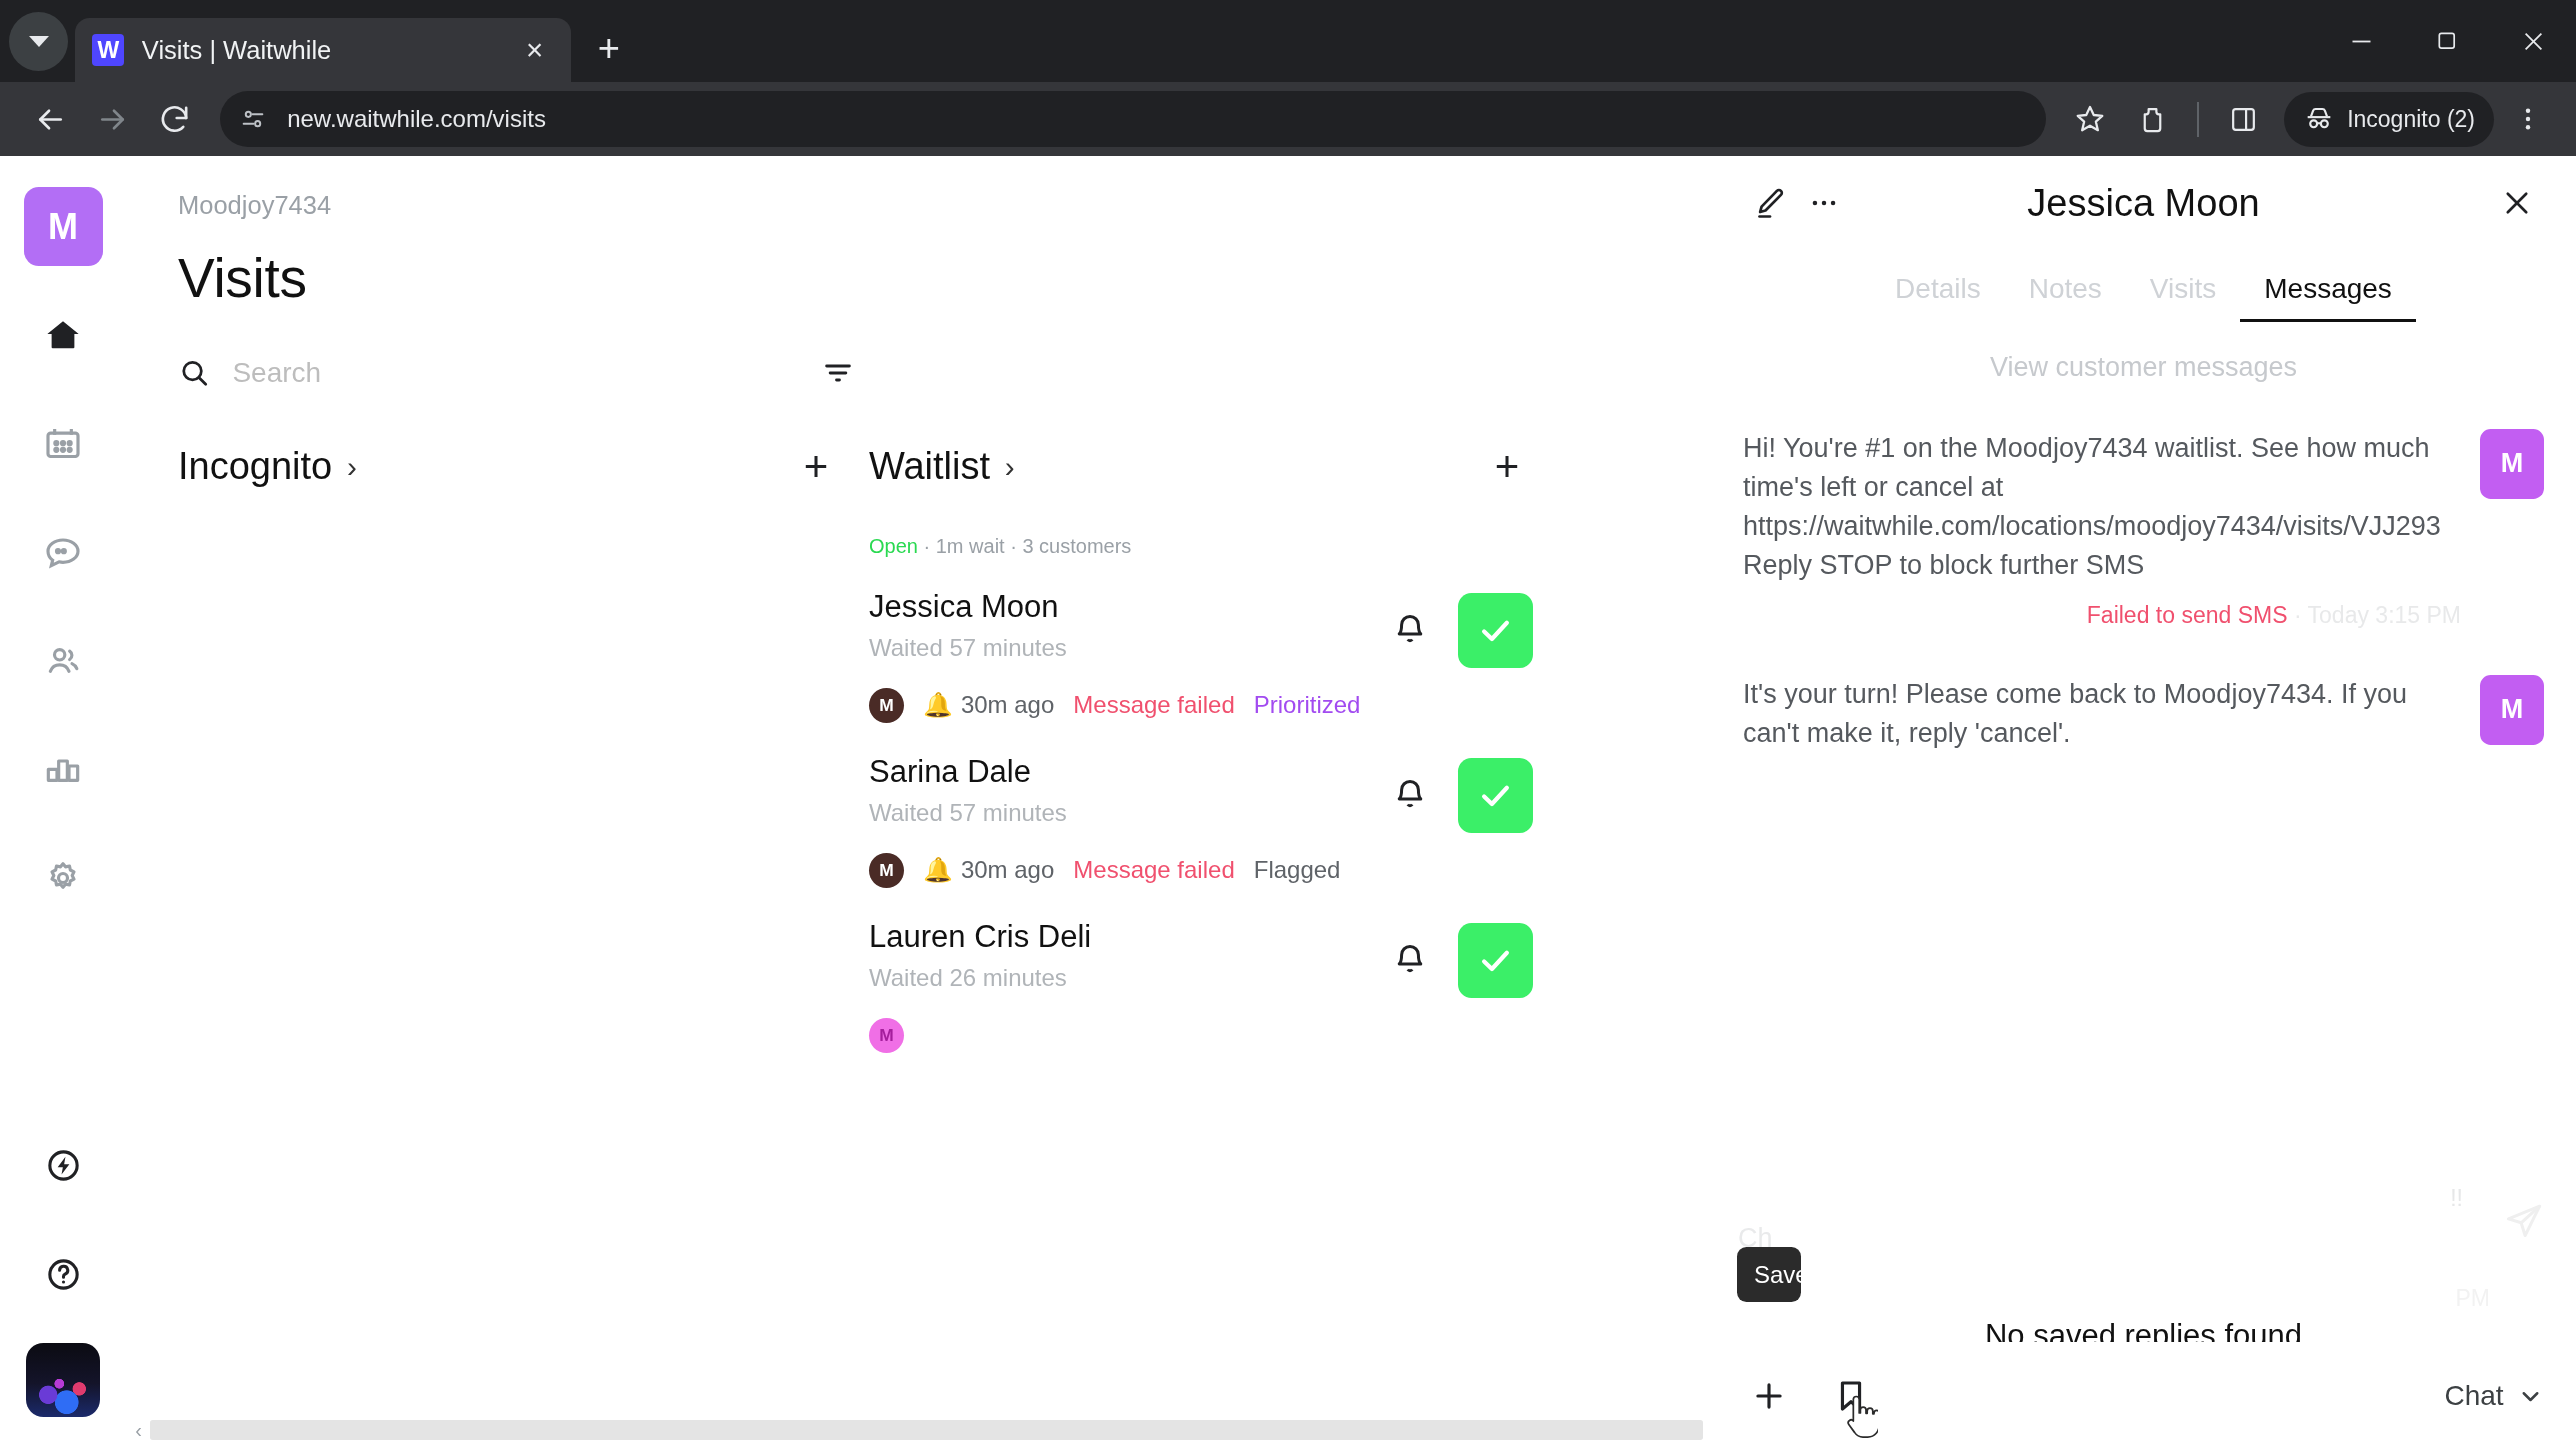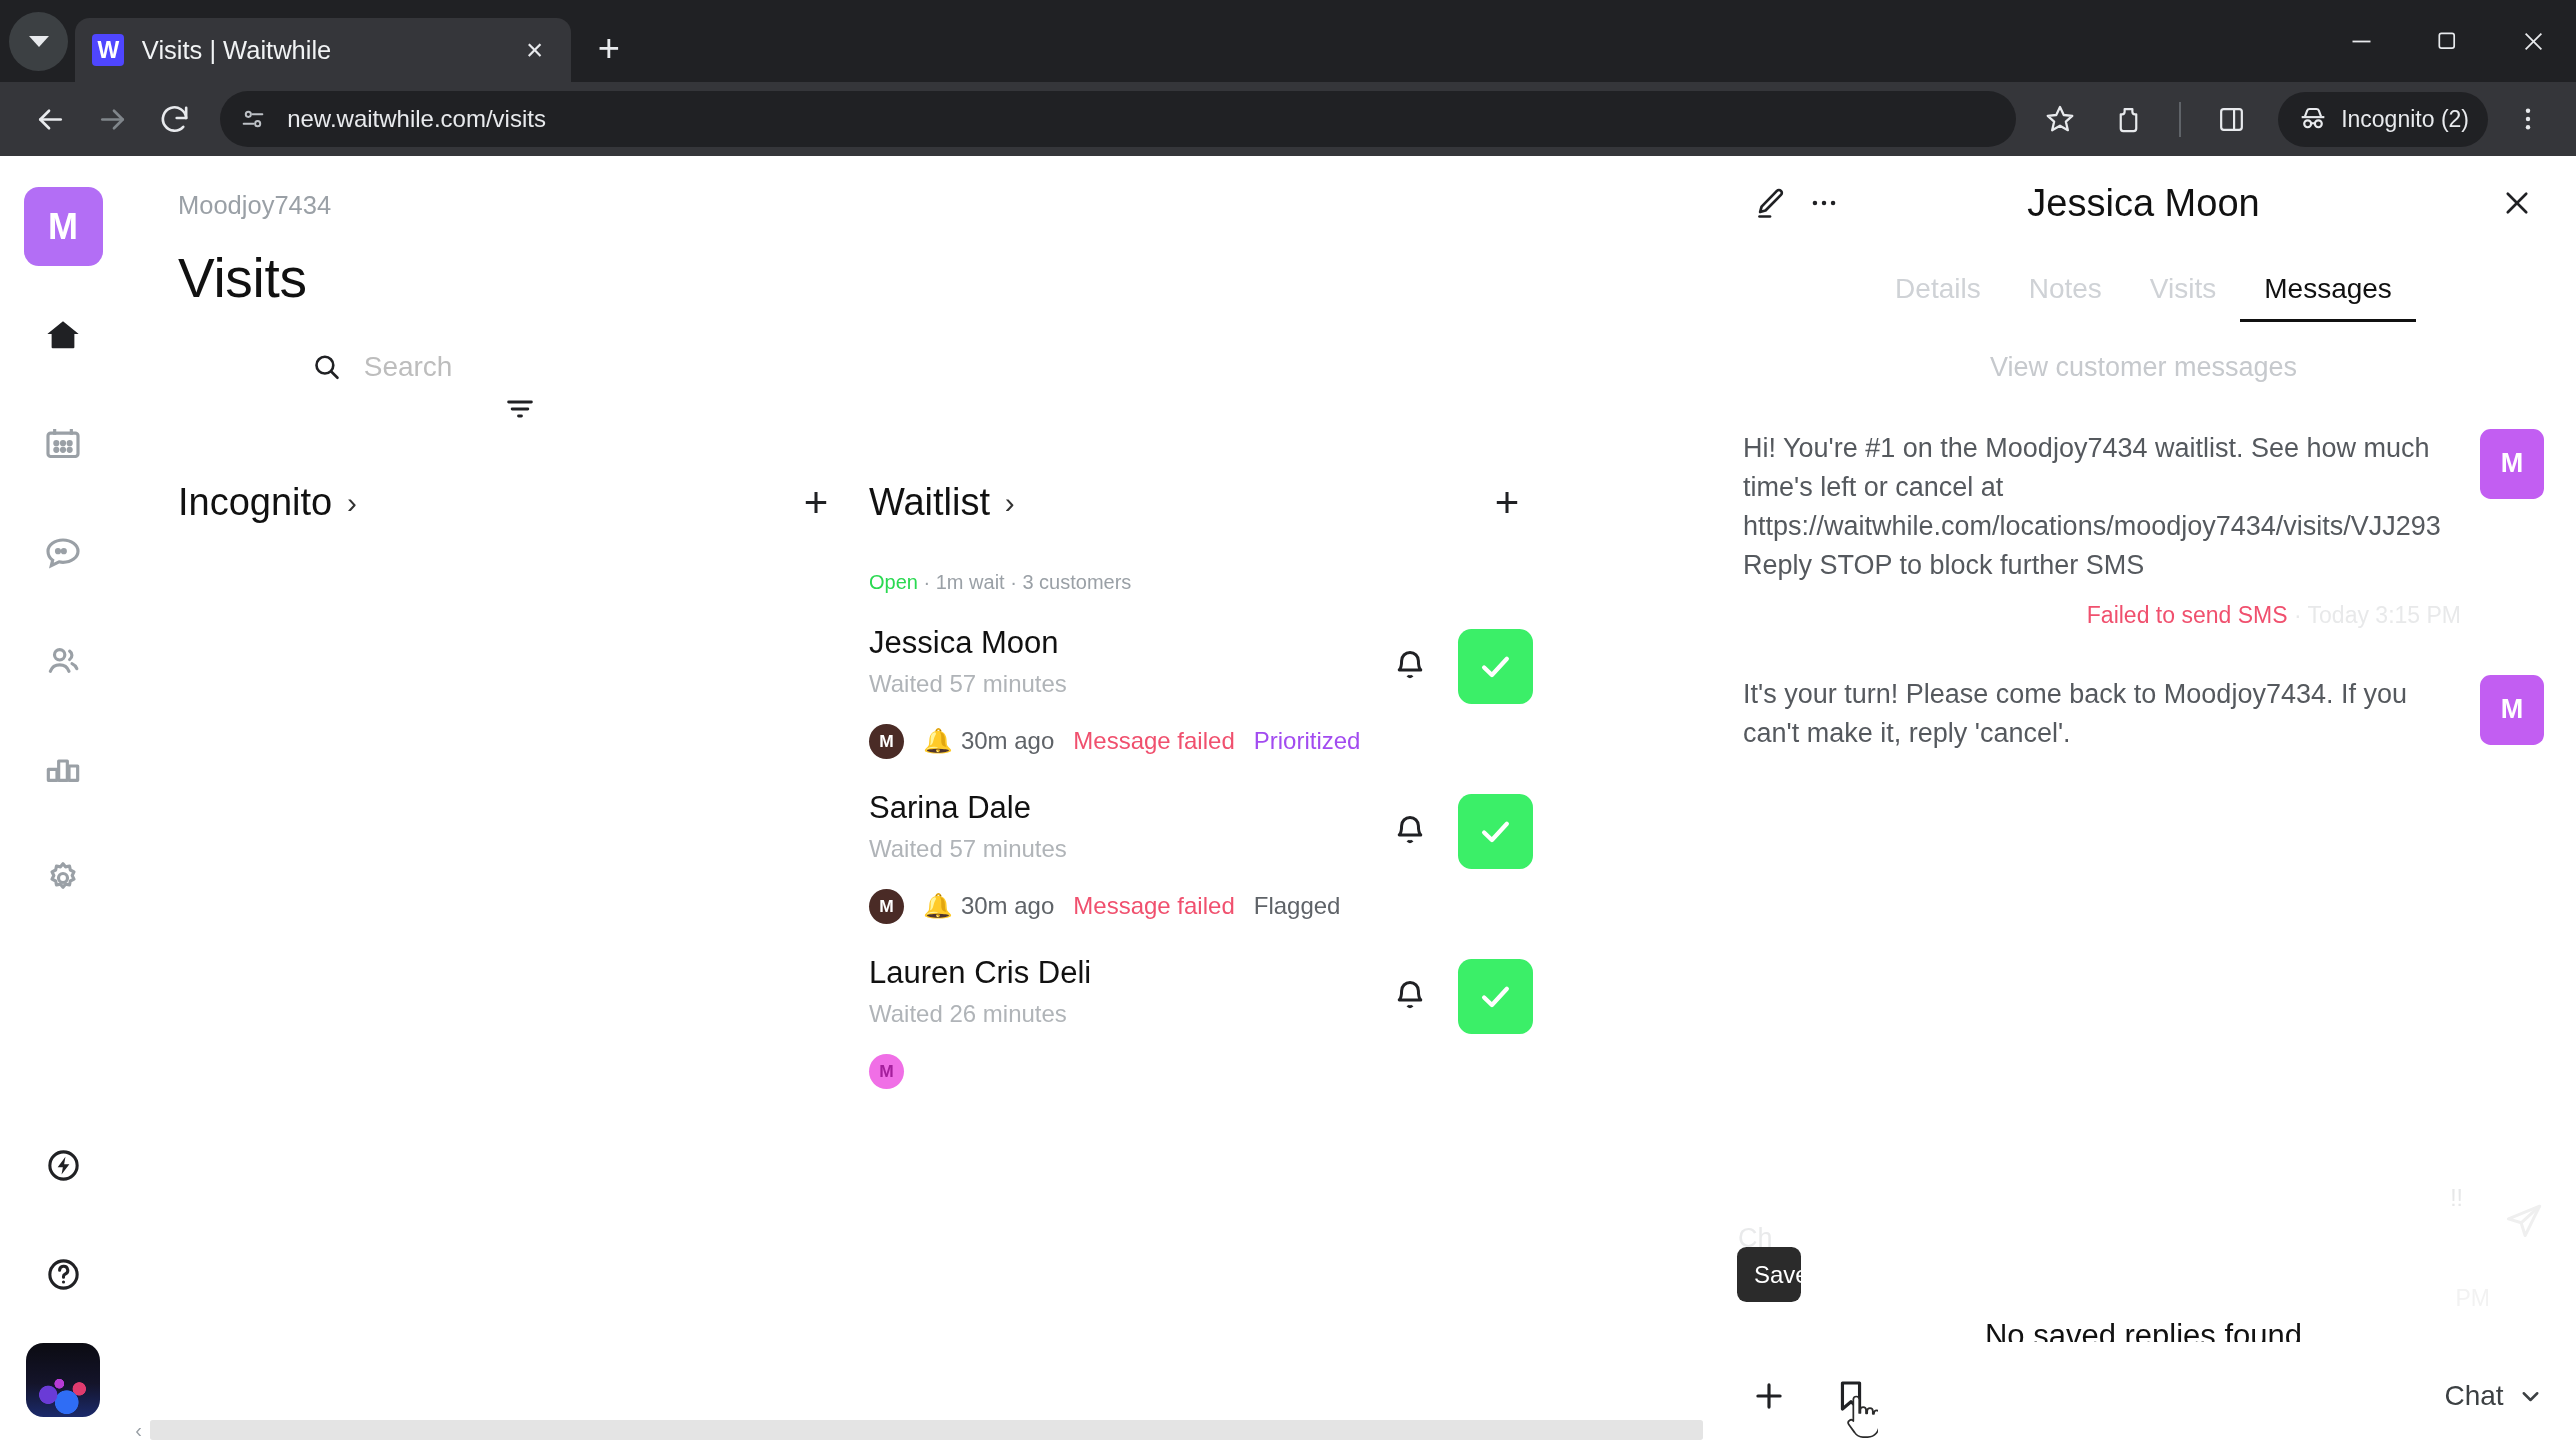--- a/index.html
+++ b/index.html
@@ -67,21 +67,21 @@
   .nav-btn.disabled { color: #80868b; }
   .omnibox {
     flex: 1; height: 56px; background: #202124; border-radius: 28px;
     display: flex; align-items: center; margin: 0 14.8px; padding: 0 10.7px;
   }
   .omni-icon {
     width: 46px; height:46px; border-radius: 23px; display:flex;
     align-items:center;justify-content:center; color:#bdc1c6; flex:0 0 46px;
   }
   .omni-url { color: #e8eaed; font-size: 24px; margin-left: 10.7px; }
-  .tb-right { display:flex; align-items:center; gap: 11px; }
+  .tb-right { display:flex; align-items:center; gap: 5px; }
   .tb-icon {
     width: 58px; height:58px; border-radius:29px; display:flex;
     align-items:center;justify-content:center; color:#e8eaed; cursor:pointer;
   }
   .tb-sep { width: 1.3px; height: 35px; background: #5f6368; margin: 0 10.7px; }
   .incognito-pill {
     height: 55px; background: #202124; border-radius: 27.5px; display:flex;
     align-items:center; padding: 0 19px; gap: 12px; cursor:pointer; margin-left: 6.7px;
   }
   .incognito-pill span { color:#e8eaed; font-size: 23px; white-space:nowrap; }
@@ -118,21 +118,21 @@
   }
 
   
   .main {
     flex: 1; min-width: 0; display: flex; flex-direction: column;
     padding-left: 51px; position: relative;
   }
   .breadcrumb { color: #9aa0a6; font-size: 25.5px; margin-top: 35px; }
   .page-title { font-size: 55px; font-weight: 400; color: #111; margin-top: 25.5px; letter-spacing: -0.3px;}
 
-  .searchrow { display:flex; align-items:center; margin-top: 39px; width: 684px; flex-direction: column; }
+  .searchrow { display:flex; align-items:center; margin-top: 39px; width: 684px; }
   .search-box { display:flex; align-items:center; flex: 1; }
   .search-input {
     border: none; outline: none; font-size: 28px; color:#111;
     font-family: inherit; background: transparent; margin-left: 21.5px; width: 100%;
   }
   .search-input::placeholder { color: #bdbdbd; }
   .filter-btn { width: 48px; height:48px; display:flex; align-items:center; justify-content:center; cursor:pointer; }
 
   .columns { display: flex; margin-top: 40px; flex: 1; min-height: 0; }
   .col { width: 691px; flex: 0 0 691px; padding-right: 27px; }

